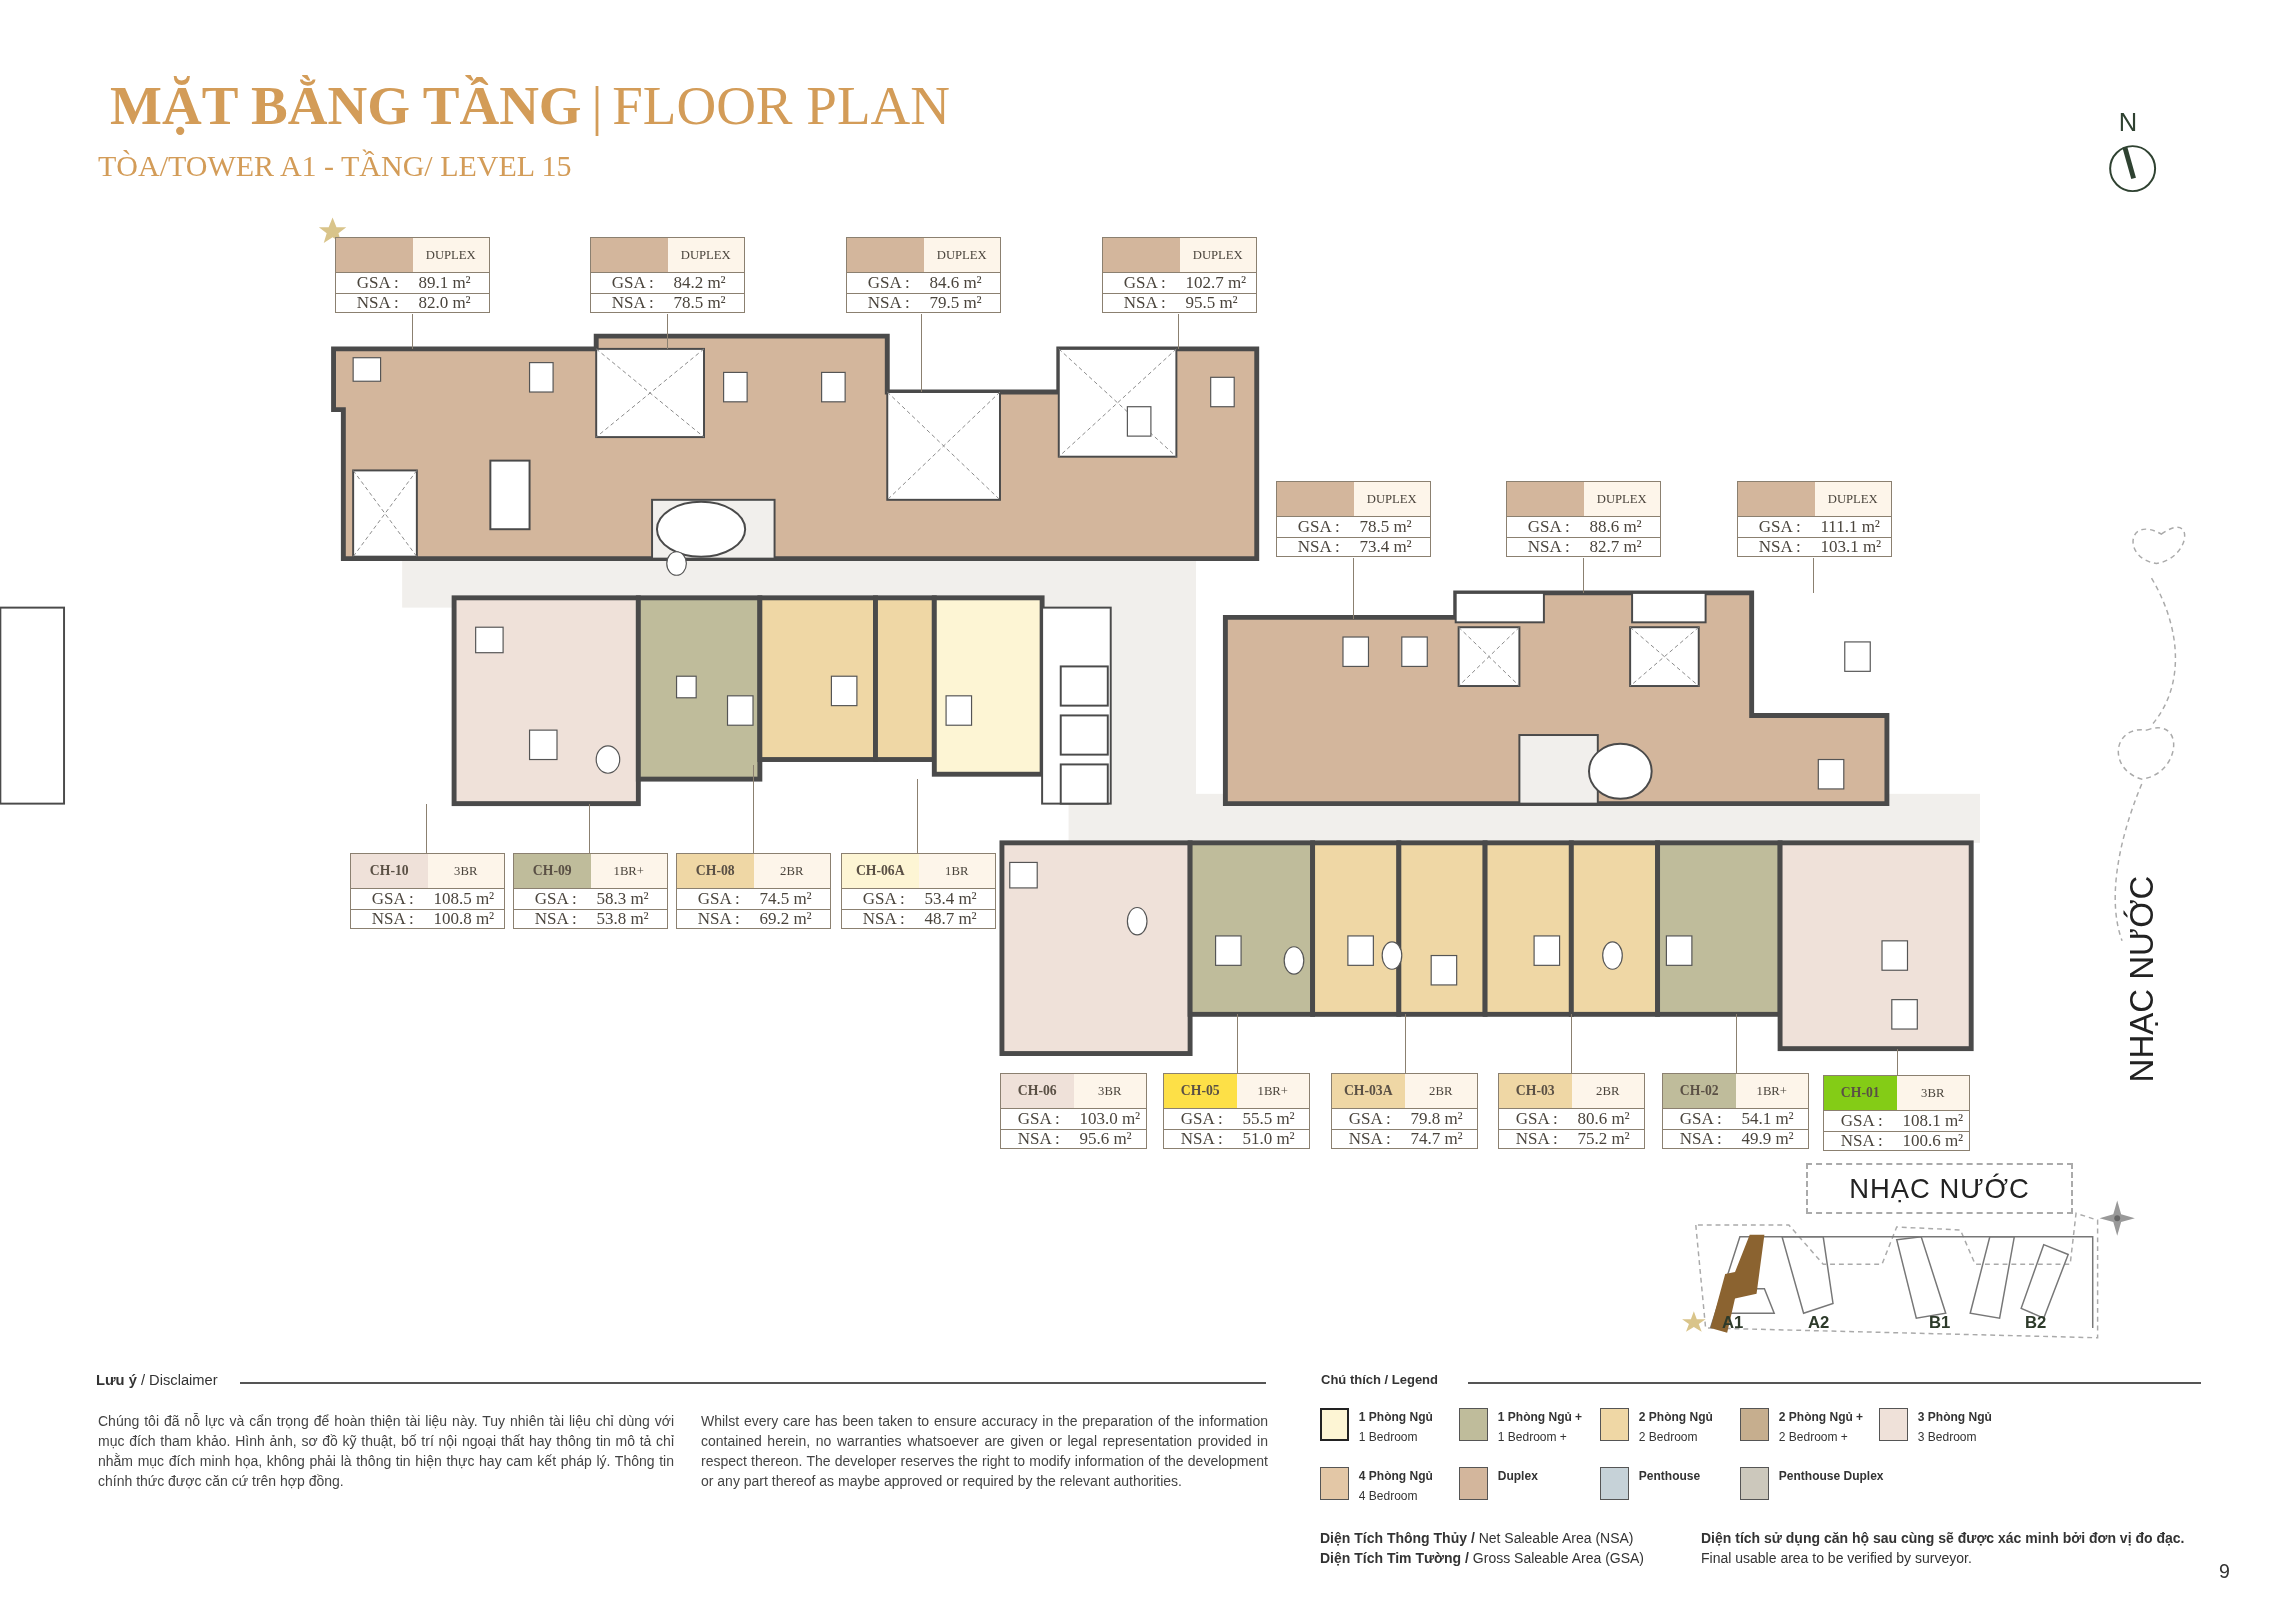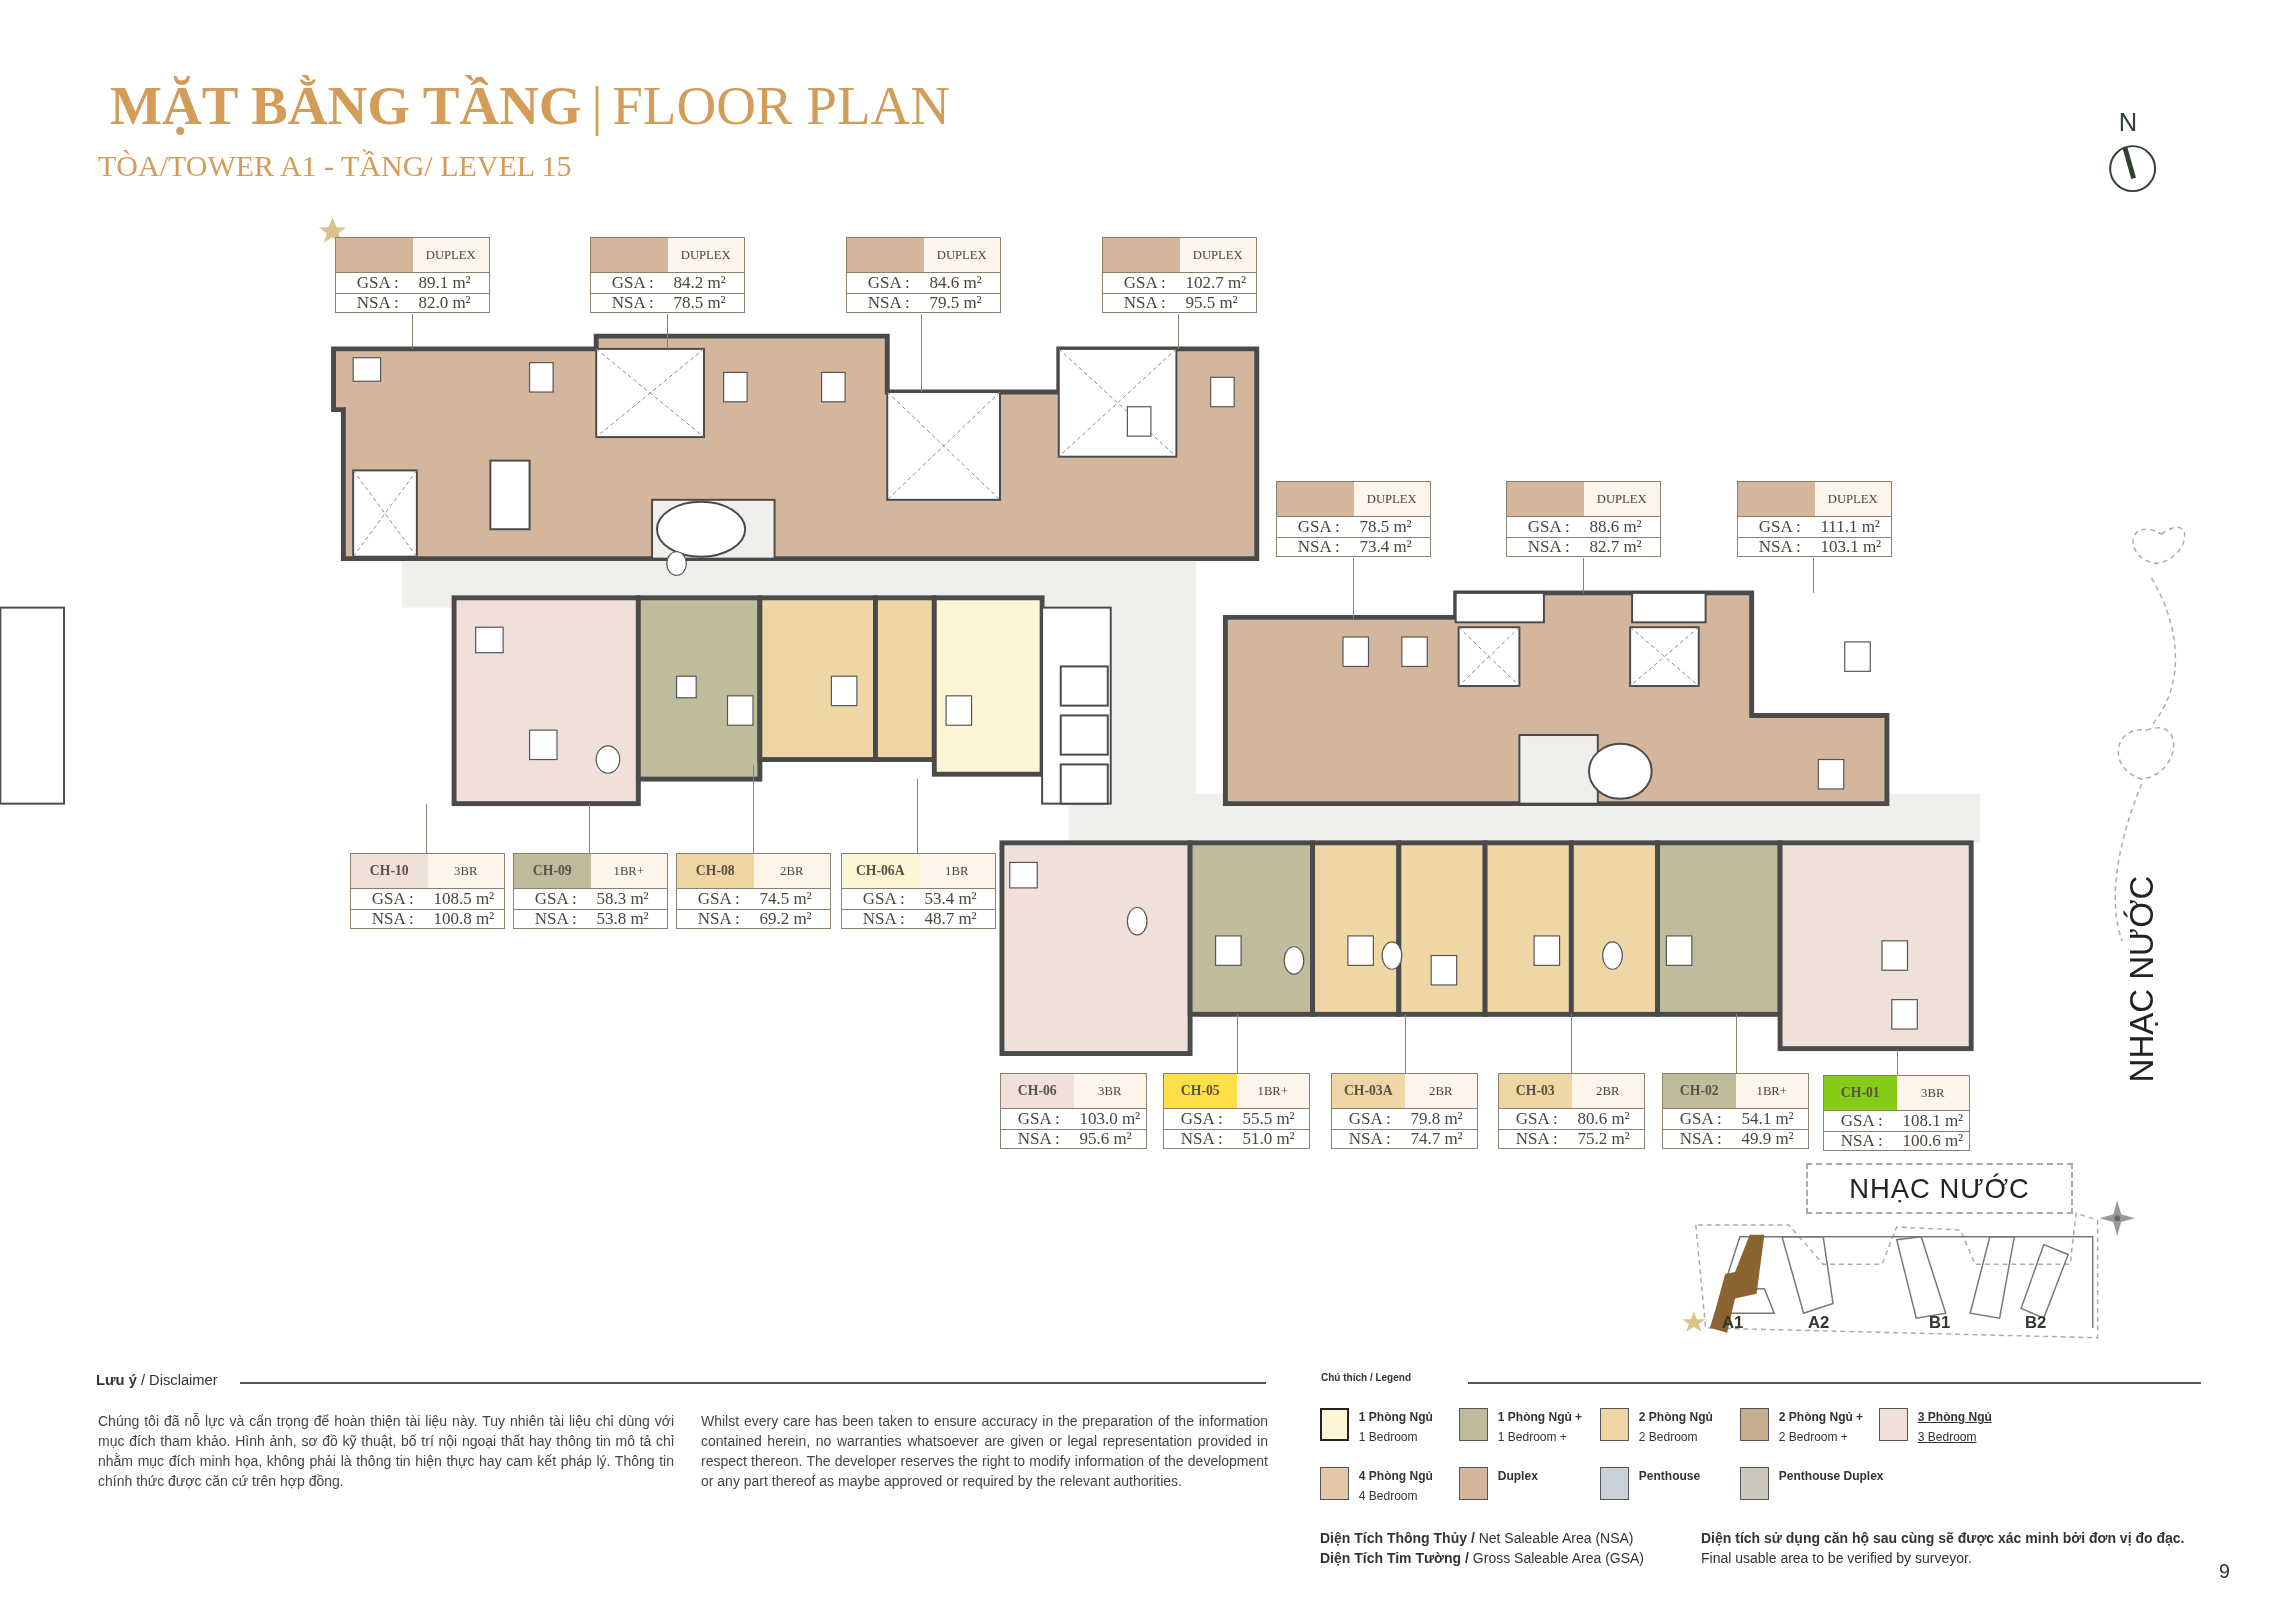--- a/index.html
+++ b/index.html
@@ -502,21 +502,21 @@
 <div class="site-label" style="left:1929px;top:1313px;">B1</div>
 <div class="site-label" style="left:2025px;top:1313px;">B2</div>
 
 <div class="sec-title" style="left:96px;top:1372px;">
   <b>Lưu ý</b> / <span>Disclaimer</span>
 </div>
 <div class="sec-line" style="left:240px;top:1382px;width:1026px;"></div>
 <div class="disc" style="left:98px;top:1411px;width:576px;">Chúng tôi đã nỗ lực và cẩn trọng để hoàn thiện tài liệu này. Tuy nhiên tài liệu chỉ dùng với mục đích tham khảo. Hình ảnh, sơ đồ kỹ thuật, bố trí nội ngoại thất hay thông tin mô tả chỉ nhằm mục đích minh họa, không phải là thông tin hiện thực hay cam kết pháp lý. Thông tin chính thức được căn cứ trên hợp đồng.</div>
 <div class="disc" style="left:701px;top:1411px;width:567px;">Whilst every care has been taken to ensure accuracy in the preparation of the information contained herein, no warranties whatsoever are given or legal representation provided in respect thereon. The developer reserves the right to modify information of the development or any part thereof as maybe approved or required by the relevant authorities.</div>
 
-<div class="sec-title" style="left:1321px;top:1372px;font-size:10px;">
+<div class="sec-title" style="left:1321px;top:1372px;font-size:13px;">
   <b>Chú thích</b><b> / </b><b>Legend</b>
 </div>
 <div class="sec-line" style="left:1468px;top:1382px;width:733px;"></div>
 
 <div class="legend-item" style="left:1320px;top:1408px;">
   <div class="sw" style="background:#fdf5d4;border-width:2.5px;border-color:#222"></div>
   <div class="txt">
       <span class="vi">1 Phòng Ngủ</span>
       <span class="en">1 Bedroom</span>
     </div>
@@ -535,21 +535,21 @@
       <span class="en">2 Bedroom</span>
     </div>
 </div>
 <div class="legend-item" style="left:1740px;top:1408px;">
   <div class="sw" style="background:#c6ae8e"></div>
   <div class="txt">
       <span class="vi">2 Phòng Ngủ +</span>
       <span class="en">2 Bedroom +</span>
     </div>
 </div>
-<div class="legend-item" style="left:1879px;top:1408px;text-decoration:underline;">
+<div class="legend-item" style="left:1879px;top:1408px;">
   <div class="sw" style="background:#efe1d9"></div>
   <div class="txt">
       <span class="vi">3 Phòng Ngủ</span>
       <span class="en">3 Bedroom</span>
     </div>
 </div>
 <div class="legend-item" style="left:1320px;top:1467px;">
   <div class="sw" style="background:#e3c7a6"></div>
   <div class="txt">
       <span class="vi">4 Phòng Ngủ</span>

